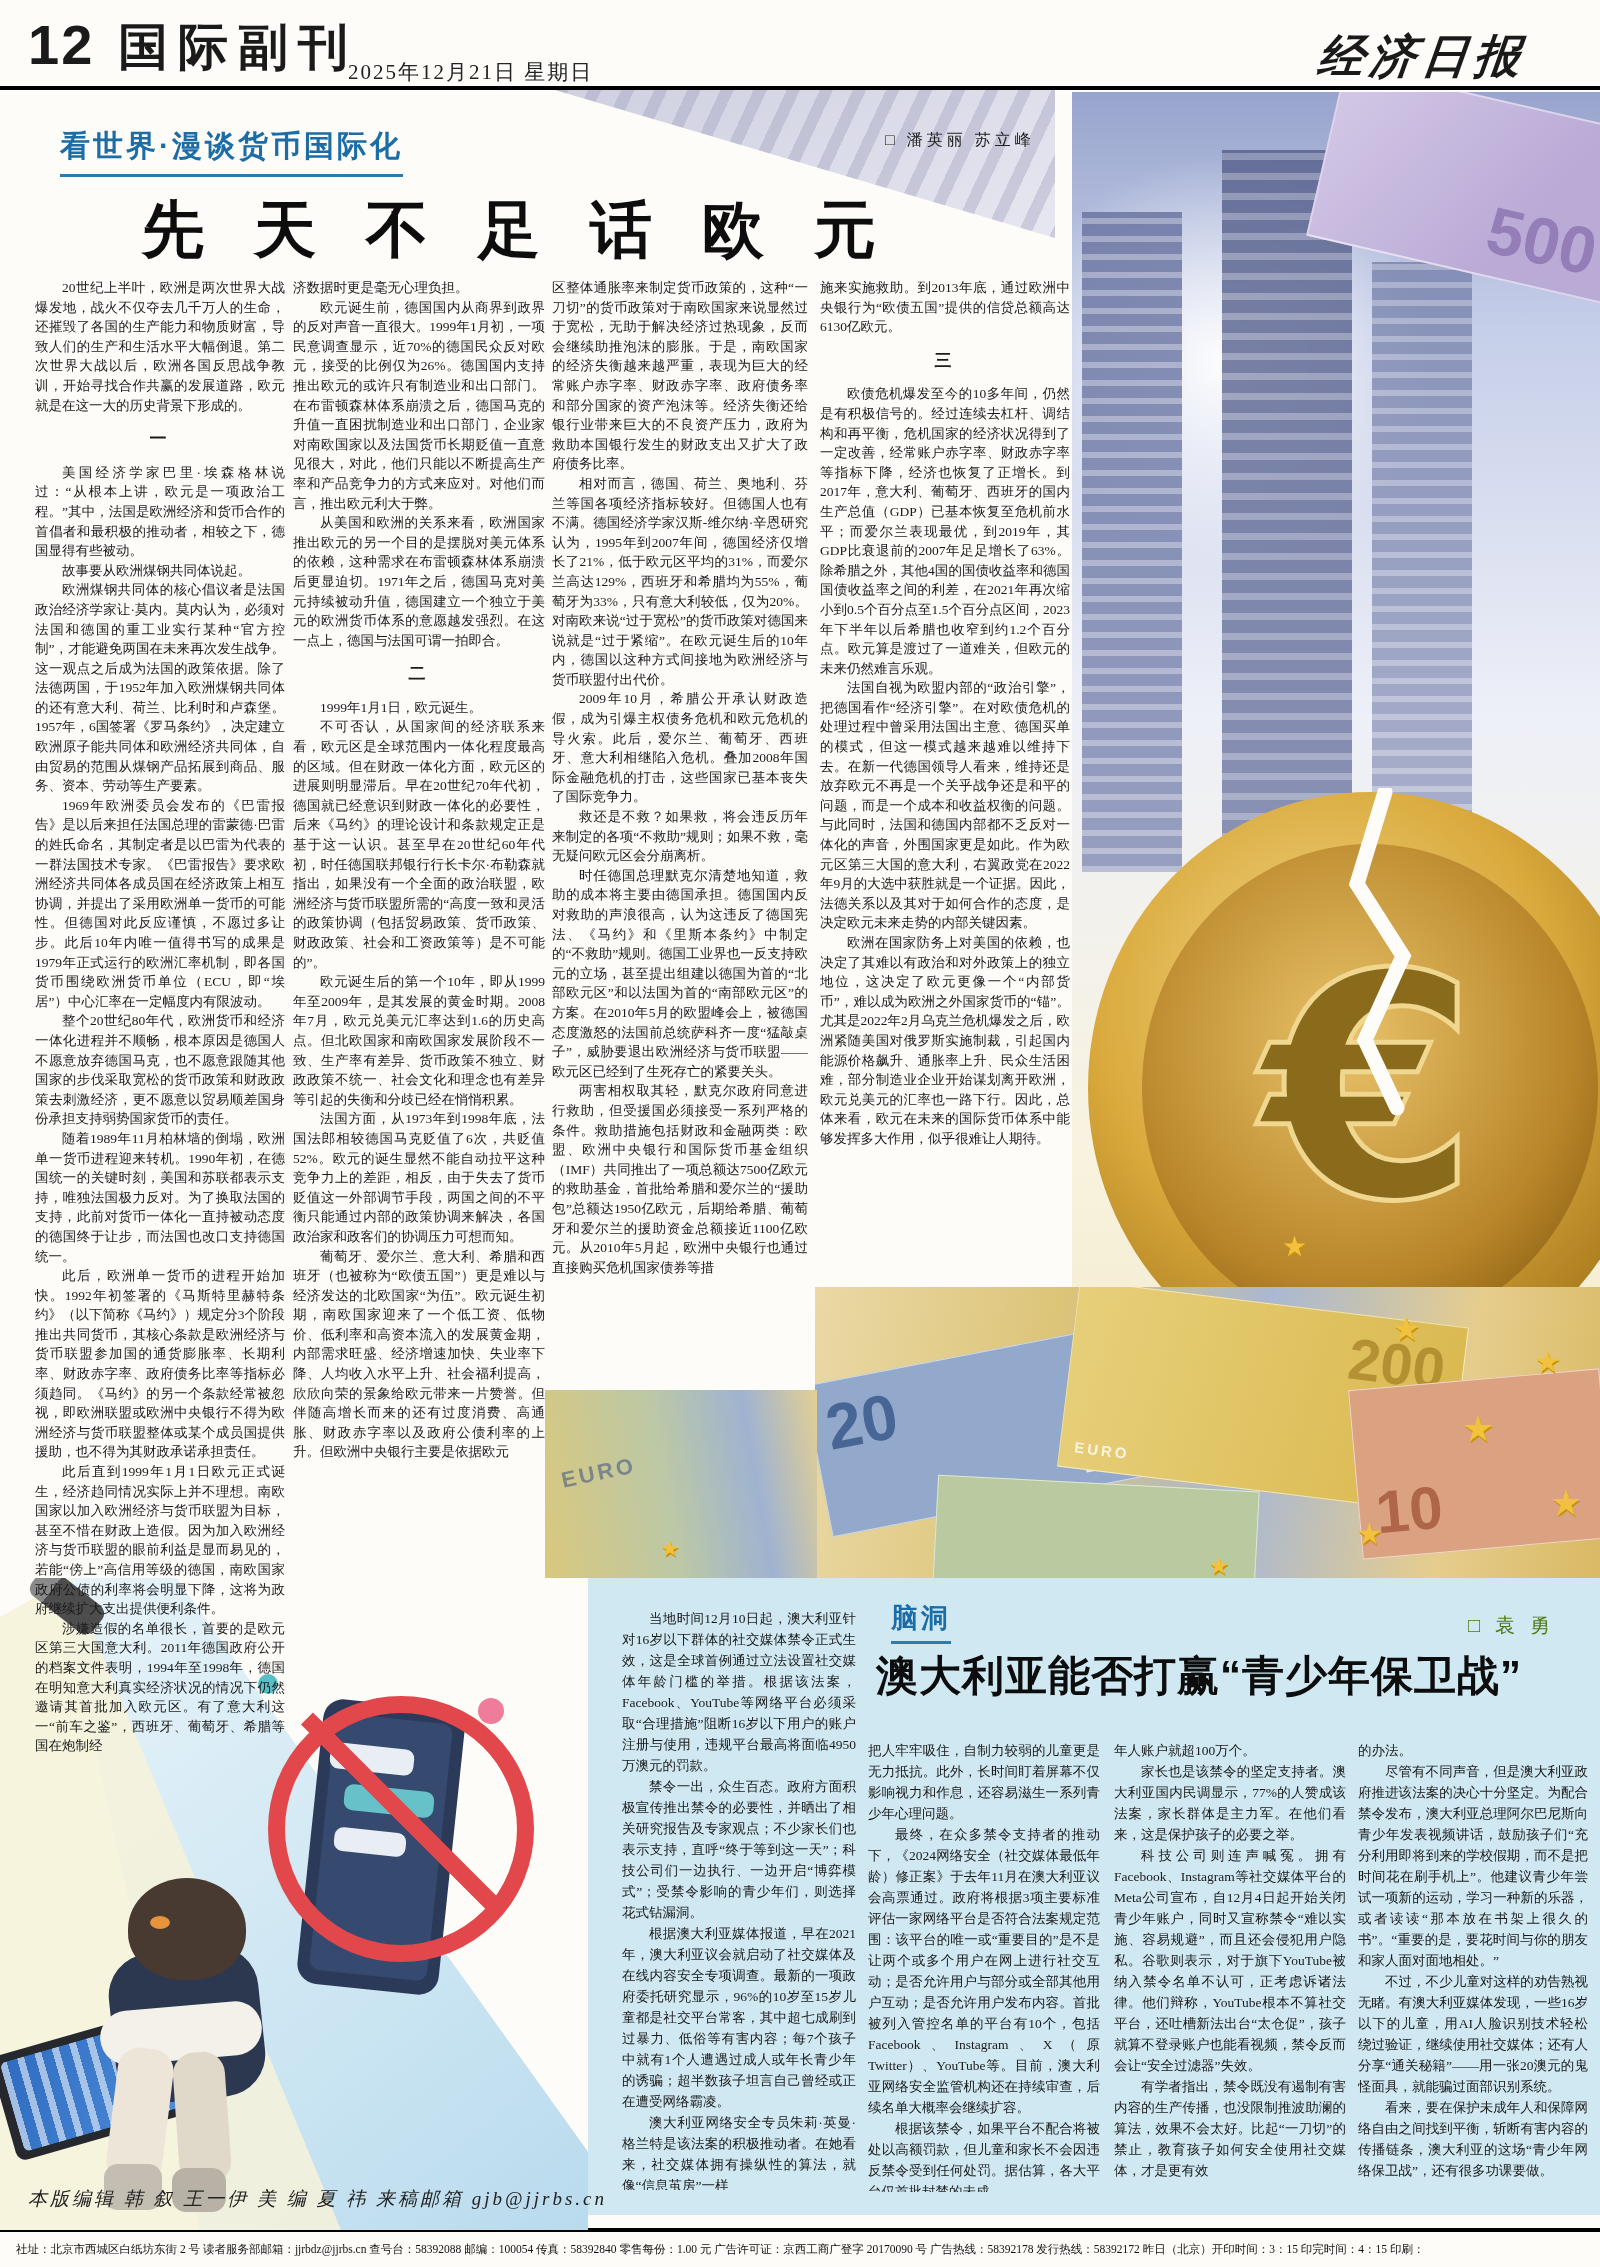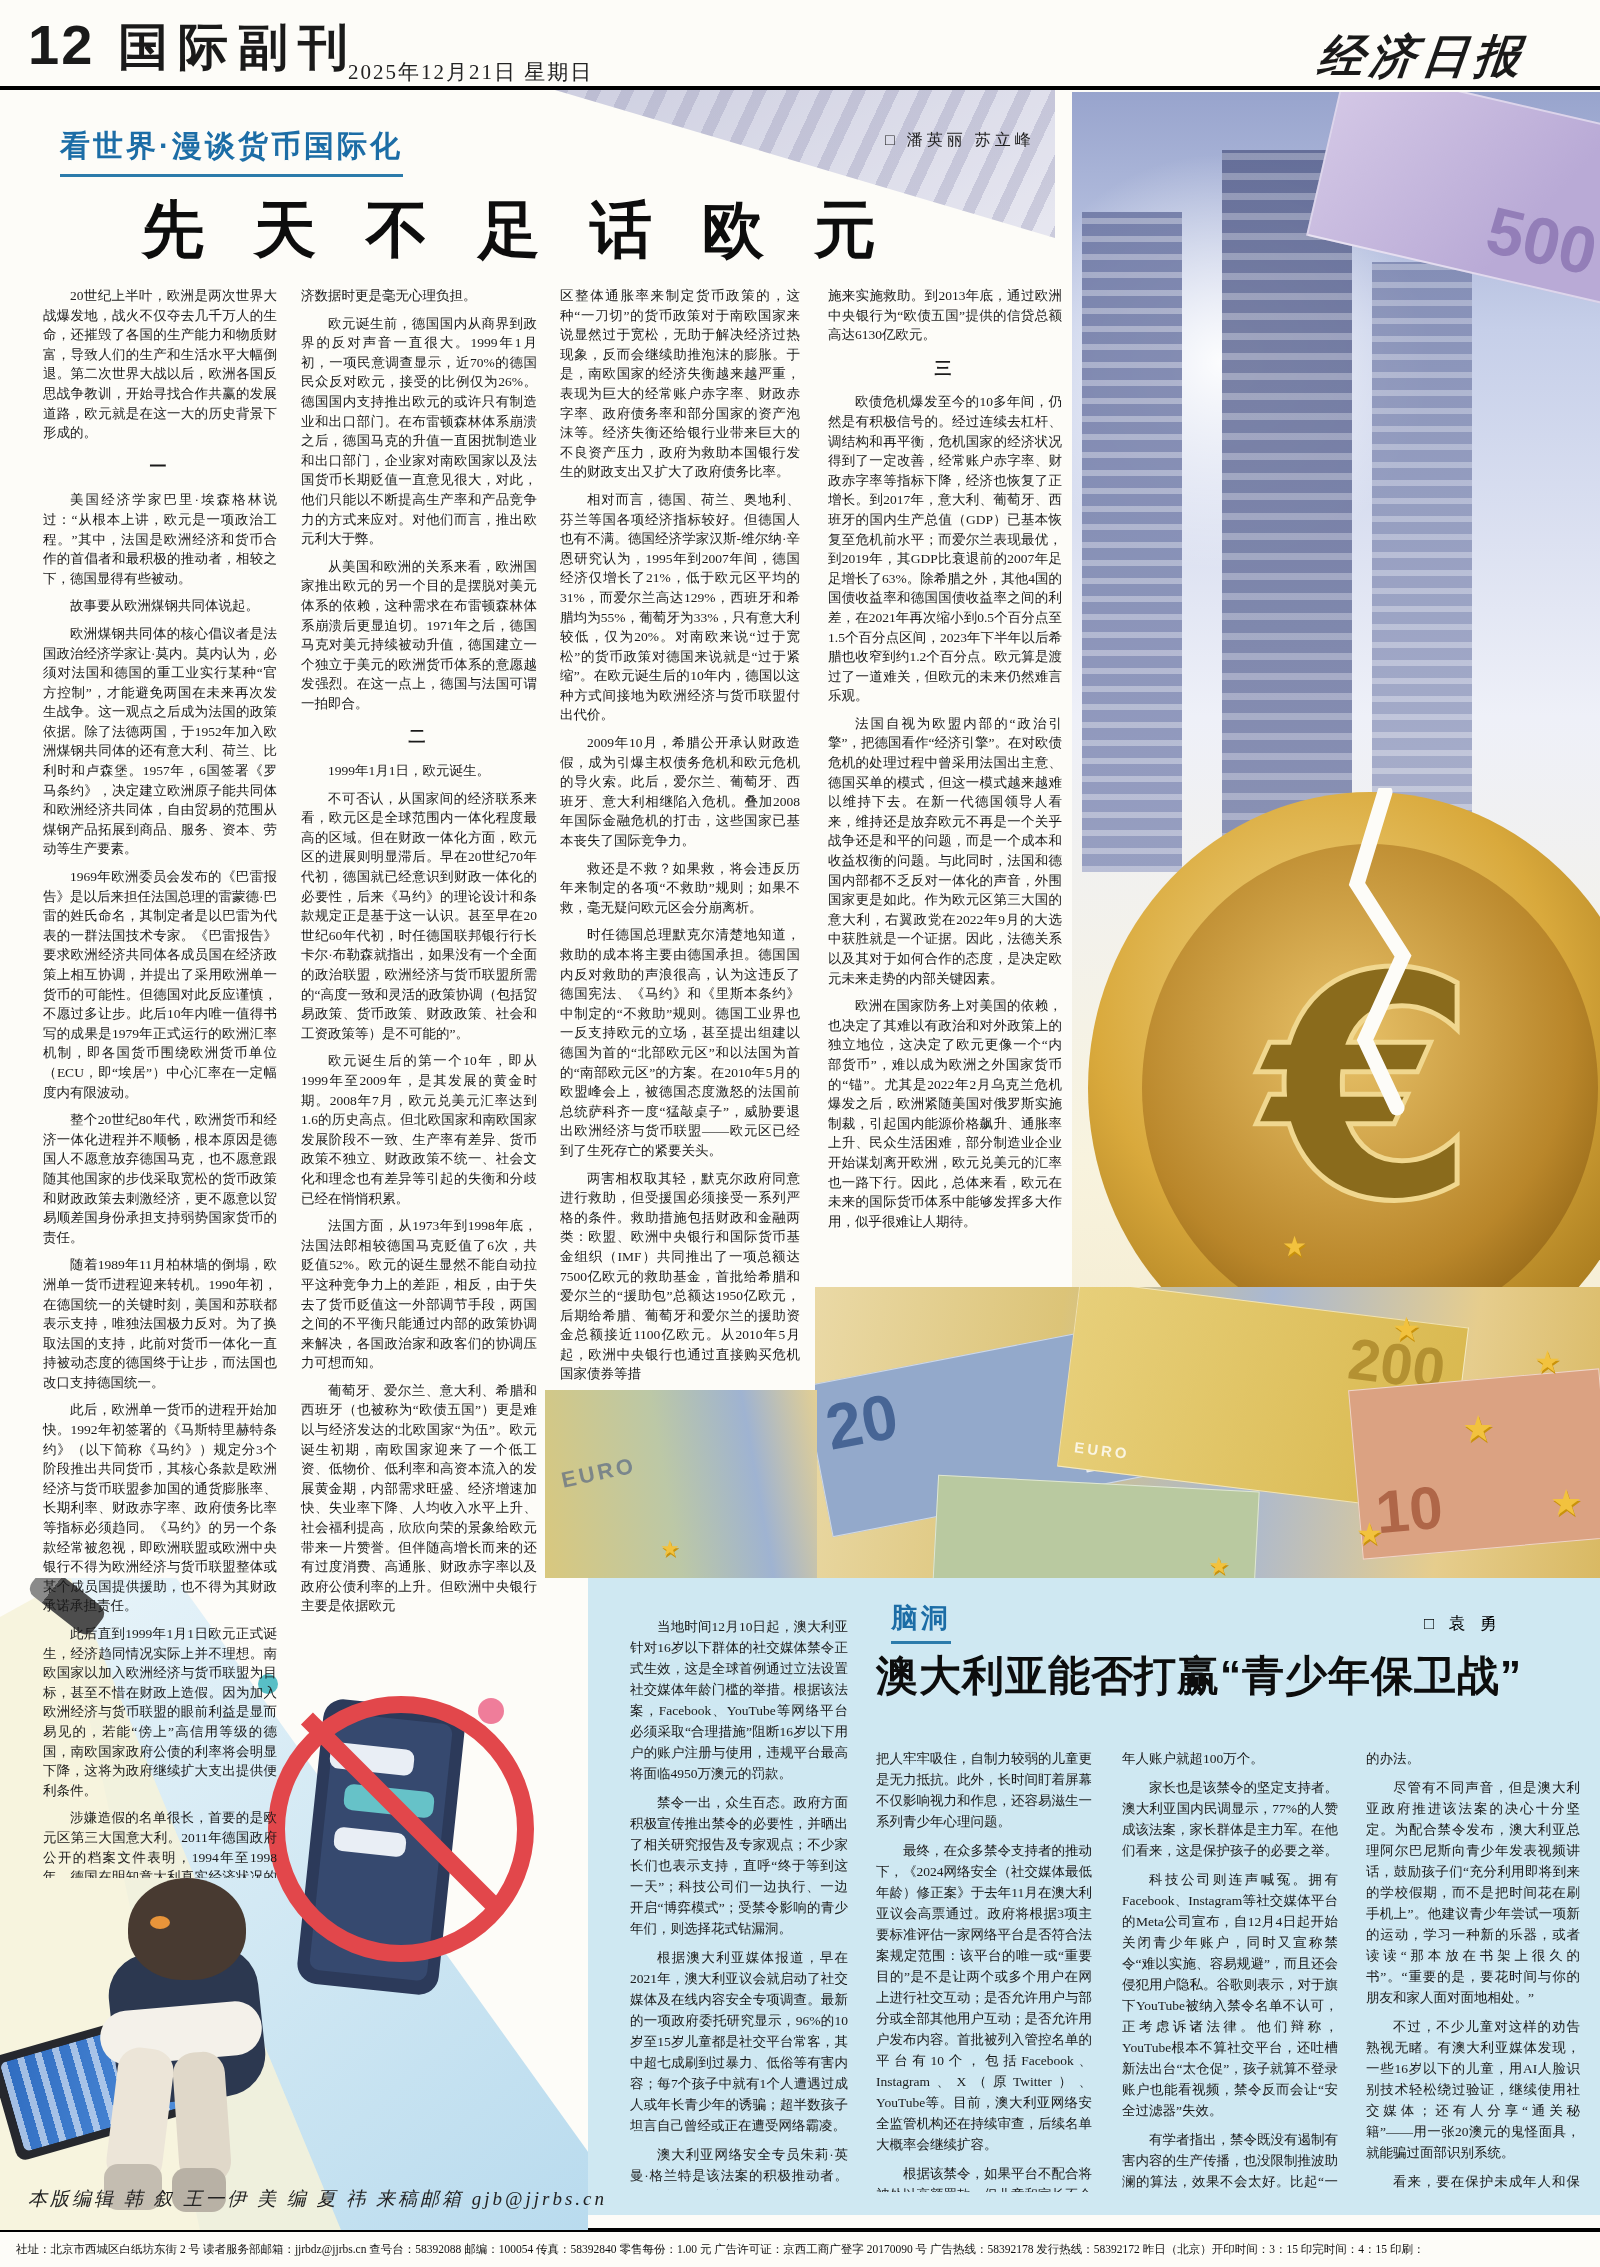--- a/index.html
+++ b/index.html
@@ -18,21 +18,21 @@
           font-weight:bold;font-size:30px;color:#1c6da6;letter-spacing:3px;
           border-bottom:3px solid #2b7bab;padding-bottom:7px;z-index:5;}
   .m-byline{position:absolute;left:885px;top:130px;font-size:16px;letter-spacing:4px;color:#222;z-index:5;}
   .m-title{position:absolute;left:142px;top:188px;font-family:"Liberation Sans",sans-serif;
            font-weight:700;font-size:62px;letter-spacing:50px;white-space:nowrap;color:#0d0d0d;z-index:5;}
   .mcol{position:absolute;font-size:13.5px;line-height:19.6px;text-align:justify;overflow:hidden;z-index:4;}
   .mcol-1{left:35px; top:278px;width:250px;height:1600px;}
   .mcol-2{left:293px;top:278px;width:252px;height:1428px;}
   .mcol-3{left:552px;top:278px;width:256px;height:1114px;}
   .mcol-4{left:820px;top:278px;width:250px;height:1006px;}
-  .blk{margin:8px;}
+  .blk{margin:0;}
   .blk-p{text-indent:2em;}
   .blk-cont{text-indent:0;}
   .blk-h{text-align:center;font-weight:bold;font-size:17px;letter-spacing:4px;margin:14px 0;}
   
   .photo{position:absolute;left:1072px;top:92px;width:528px;height:1486px;z-index:1;overflow:hidden;
          background:linear-gradient(180deg,#98a4cd 0%,#c6cfe9 16%,#eef0f8 42%,#f8f3de 72%,#f1e5c4 100%);}
   .sunburst{position:absolute;left:-60px;top:60px;width:420px;height:420px;border-radius:50%;
             background:radial-gradient(circle,rgba(255,255,255,.95) 0%,rgba(255,255,255,0) 70%);}
   .bldg{position:absolute;opacity:.88;
         background-image:repeating-linear-gradient(0deg,rgba(255,255,255,.35) 0 6px,rgba(0,0,0,0) 6px 18px),
@@ -59,21 +59,21 @@
   .noteshape b{position:absolute;font-family:"Liberation Sans",sans-serif;font-weight:900;opacity:.85;}
   .euroword{position:absolute;font-family:"Liberation Sans",sans-serif;font-weight:bold;
             letter-spacing:3px;color:rgba(255,255,255,.8);}
   .star{position:absolute;z-index:4;color:#f2c23e;text-shadow:1px 2px 0 #c9920a;
         font-family:"DejaVu Sans",sans-serif;}
   
   .panel{position:absolute;left:588px;top:1578px;width:1012px;height:637px;background:#cfe8f2;z-index:5;}
   .s-kicker{position:absolute;left:303px;top:22px;font-family:"Liberation Sans",sans-serif;
             font-weight:bold;font-size:27px;color:#1c6da6;letter-spacing:3px;
             border-bottom:3px solid #2b7bab;padding-bottom:5px;}
-  .s-byline{position:absolute;left:836px;top:34px;font-size:17px;letter-spacing:5px;color:#000000;}
+  .s-byline{position:absolute;left:880px;top:34px;font-size:20px;letter-spacing:5px;color:#4d7c0f;}
   .s-title{position:absolute;left:288px;top:70px;width:706px;font-family:"Liberation Sans",sans-serif;
            font-weight:900;font-size:42px;letter-spacing:1px;white-space:nowrap;color:#0d0d0d;}
   .scol{position:absolute;font-size:13.5px;line-height:21px;text-align:justify;overflow:hidden;}
   .scol-a{left:34px; top:30px; width:234px;height:582px;}
   .scol-b{left:280px;top:162px;width:232px;height:452px;}
   .scol-c{left:526px;top:162px;width:232px;height:452px;}
   .scol-d{left:770px;top:162px;width:230px;height:452px;}
   
   .illus{position:absolute;left:0;top:1578px;width:588px;height:652px;z-index:2;overflow:hidden;background:#fdfcf8;}
   .beam{position:absolute;left:0;top:0;width:100%;height:100%;

